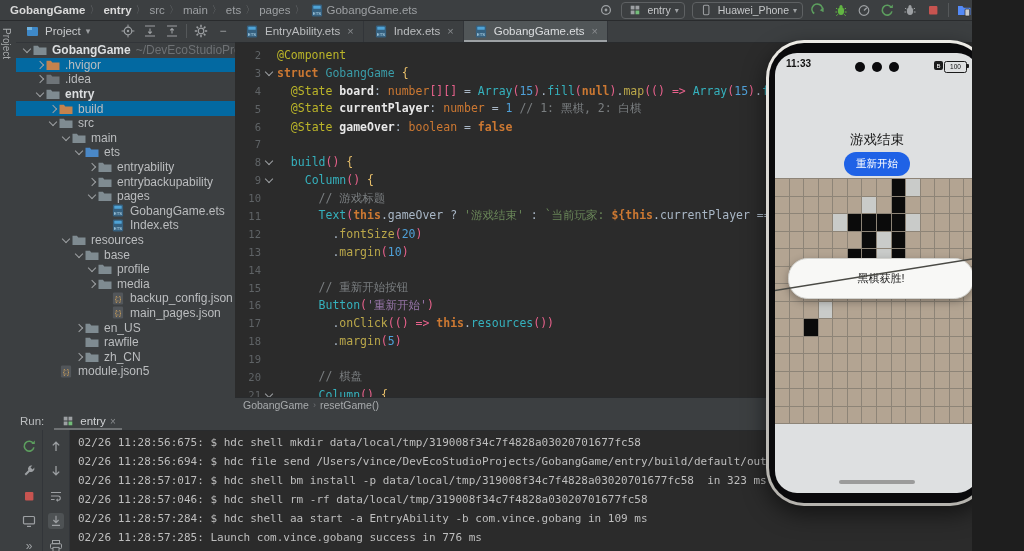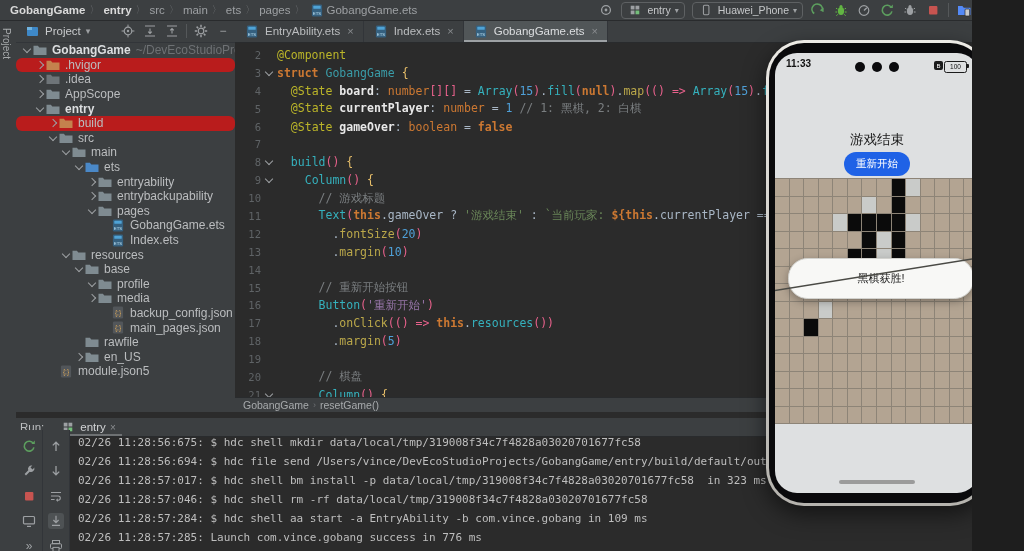--- a/index.html
+++ b/index.html
@@ -21,21 +21,21 @@
   #astrip{left:0;top:20px;width:16px;height:531px;background:#3C3F41;border-right:1px solid #2E3133;z-index:1;}
   .vlabel{position:absolute;left:1px;font-size:10px;color:#A7AAAC;writing-mode:vertical-rl;}
   .vlabel.flip{transform:rotate(180deg);}
   
   #proj{left:16px;top:20px;width:219px;height:392px;background:#3C3F41;border-right:1px solid #292B2D;z-index:1;overflow:hidden;}
   #proj-head{height:22px;display:flex;align-items:center;border-bottom:1px solid #323539;padding:0 4px 0 8px;}
   #proj-title{font-size:11.5px;color:#C8CACC;display:flex;align-items:center;gap:5px;}
   #proj-head-icons{margin-left:auto;display:flex;align-items:center;gap:6px;}
   #tree{font-size:12px;color:#BBBDBF;}
   .trow{height:14.6px;display:flex;align-items:center;white-space:nowrap;overflow:hidden;}
-  .trow.sel{background:#b91c1c;border-radius:6px;}
+  .trow.sel{background:#0369a1;}
   .trow .chev{width:10px;flex:none;display:flex;justify-content:center;}
   .chev i{width:5px;height:5px;border-right:1.2px solid #9DA0A3;border-bottom:1.2px solid #9DA0A3;display:block;}
   .chev i.open{transform:rotate(45deg);margin-top:-2px;}
   .chev i.closed{transform:rotate(-45deg);}
   .trow .ticon{margin-right:4px;}
   .trow.bold .tlabel{color:#DCDEE0;font-weight:bold;}
   .thint{color:#6E7174;margin-left:5px;}
   
   #editor{left:235px;top:20px;width:789px;height:392px;background:#2B2B2B;z-index:1;}
   #tabs{height:22px;background:#3C3F41;display:flex;border-bottom:1px solid #292B2D;}
@@ -47,21 +47,21 @@
   .cl .ln{width:26px;text-align:right;color:#5F6366;font-size:10.5px;flex:none;font-family:"DejaVu Sans Mono","Liberation Mono",monospace;}
   .cl .foldc{width:16px;flex:none;display:flex;justify-content:center;align-items:center;}
   .cl code{white-space:pre;font-family:"DejaVu Sans Mono","Liberation Mono",monospace;color:#A9B7C6;}
   .ann{color:#BBB529}.kw{color:#CC7832;font-weight:bold}.typ{color:#CC7832}
   .fld{color:#E8E8E8;font-weight:bold}.fn{color:#35B1BD}.cls{color:#3A9CA8}
   .prop{color:#BBA84A}.str{color:#6A8759}.strp{color:#9876AA}.num{color:#4FA0D8}
   .cmt{color:#7A7E80}.pln{color:#A9B7C6}.br{color:#E8618C}.brace{color:#E8BF6A}.op{color:#A9B7C6}
   #ed-crumb{position:absolute;left:0;bottom:0;width:789px;height:14px;background:#3C3F41;border-top:1px solid #292B2D;display:flex;align-items:center;font-size:10.5px;color:#A7AAAC;padding-left:8px;gap:4px;}
   
   #run{left:16px;top:412px;width:1008px;height:139px;background:#2B2B2B;z-index:1;}
-  #run-head{height:18px;background:#3C3F41;display:flex;align-items:center;border-bottom:1px solid #292B2D;padding-left:4px;margin-top:6px;}
+  #run-head{height:18px;background:#3C3F41;display:flex;align-items:center;border-bottom:1px solid #292B2D;padding-left:4px;}
   #run-label{font-size:11.5px;color:#BBBDBF;margin-right:10px;}
   #run-tab{display:flex;align-items:center;gap:4px;font-size:11.5px;color:#D0D2D4;padding:0 6px;height:100%;box-shadow:inset 0 -2px 0 #6E7173;}
   #run-tab .x{color:#8A8D90;font-size:10px;}
   .toolcol{position:absolute;width:26px;display:flex;flex-direction:column;align-items:center;gap:9px;padding-top:8px;}
   #tools1{left:0;top:18px;height:121px;background:#3C3F41;border-right:1px solid #323539;}
   #tools2{left:27px;top:18px;height:121px;background:#3C3F41;border-right:1px solid #323539;}
   .toolcol .icn.selbg{background:#4E5254;border-radius:3px;}
   #console{position:absolute;left:62px;top:21px;font-size:11px;line-height:19px;color:#BEBEBE;white-space:pre;}
   
   #phone{left:766px;top:40px;width:222px;height:466px;border-radius:38px;background:linear-gradient(180deg,#ECEAE5,#C7C5C0 60%,#B5B3AE);box-shadow:0 8px 22px rgba(0,0,0,.55);z-index:5;}
@@ -285,32 +285,20 @@
           <span class="chev">
             <i class="closed"></i>
           </span>
           <span class="ticon icn">
             <svg width="14" height="12" viewBox="0 0 14 12">
               <path d="M.5 1.8h4.4l1.4 1.6h7.2V11H.5z" fill="#6E7478"></path>
             </svg>
           </span>
           <span class="tlabel">.idea</span>
         </div>
-        <div class="trow  " style="padding-left:19px">
-          <span class="chev">
-            <i class="closed"></i>
-          </span>
-          <span class="ticon icn">
-            <svg width="14" height="12" viewBox="0 0 14 12">
-              <path d="M.5 1.8h4.4l1.4 1.6h7.2V11H.5z" fill="#7F8B91"></path>
-              <rect x="9" y="7" width="4" height="4" fill="#6FB3E0" opacity="0"></rect>
-            </svg>
-          </span>
-          <span class="tlabel">AppScope</span>
-        </div>
         <div class="trow  bold" style="padding-left:19px">
           <span class="chev">
             <i class="open"></i>
           </span>
           <span class="ticon icn">
             <svg width="14" height="12" viewBox="0 0 14 12">
               <path d="M.5 1.8h4.4l1.4 1.6h7.2V11H.5z" fill="#7F8B91"></path>
               <rect x="9" y="7" width="4" height="4" fill="#6FB3E0" opacity="0"></rect>
             </svg>
           </span>
@@ -482,40 +470,52 @@
           <span class="chev"></span>
           <span class="ticon icn">
             <svg width="12" height="13" viewBox="0 0 12 14">
               <rect x=".5" y=".5" width="11" height="13" rx="1.5" fill="#52565A"></rect>
               <text x="6" y="10" font-size="7" fill="#D6A65C" text-anchor="middle" font-family="sans-serif">{;}</text>
             </svg>
           </span>
           <span class="tlabel">main_pages.json</span>
         </div>
         <div class="trow  " style="padding-left:58px">
+          <span class="chev">
+            <i class="closed"></i>
+          </span>
+          <span class="ticon icn">
+            <svg width="14" height="12" viewBox="0 0 14 12">
+              <path d="M.5 1.8h4.4l1.4 1.6h7.2V11H.5z" fill="#7F8B91"></path>
+              <rect x="9" y="7" width="4" height="4" fill="#6FB3E0" opacity="0"></rect>
+            </svg>
+          </span>
+          <span class="tlabel">en_US</span>
+        </div>
+        <div class="trow  " style="padding-left:58px">
           <span class="chev"></span>
           <span class="ticon icn">
             <svg width="14" height="12" viewBox="0 0 14 12">
               <path d="M.5 1.8h4.4l1.4 1.6h7.2V11H.5z" fill="#7F8B91"></path>
               <rect x="9" y="7" width="4" height="4" fill="#6FB3E0" opacity="0"></rect>
             </svg>
           </span>
           <span class="tlabel">rawfile</span>
         </div>
         <div class="trow  " style="padding-left:58px">
           <span class="chev">
             <i class="closed"></i>
           </span>
           <span class="ticon icn">
             <svg width="14" height="12" viewBox="0 0 14 12">
               <path d="M.5 1.8h4.4l1.4 1.6h7.2V11H.5z" fill="#7F8B91"></path>
               <rect x="9" y="7" width="4" height="4" fill="#6FB3E0" opacity="0"></rect>
             </svg>
           </span>
-          <span class="tlabel">en_US</span>
+          <span class="tlabel">zh_CN</span>
         </div>
         <div class="trow  " style="padding-left:32px">
           <span class="chev"></span>
           <span class="ticon icn">
             <svg width="12" height="13" viewBox="0 0 12 14">
               <rect x=".5" y=".5" width="11" height="13" rx="1.5" fill="#52565A"></rect>
               <text x="6" y="10" font-size="7" fill="#D6A65C" text-anchor="middle" font-family="sans-serif">{;}</text>
             </svg>
           </span>
           <span class="tlabel">module.json5</span>

